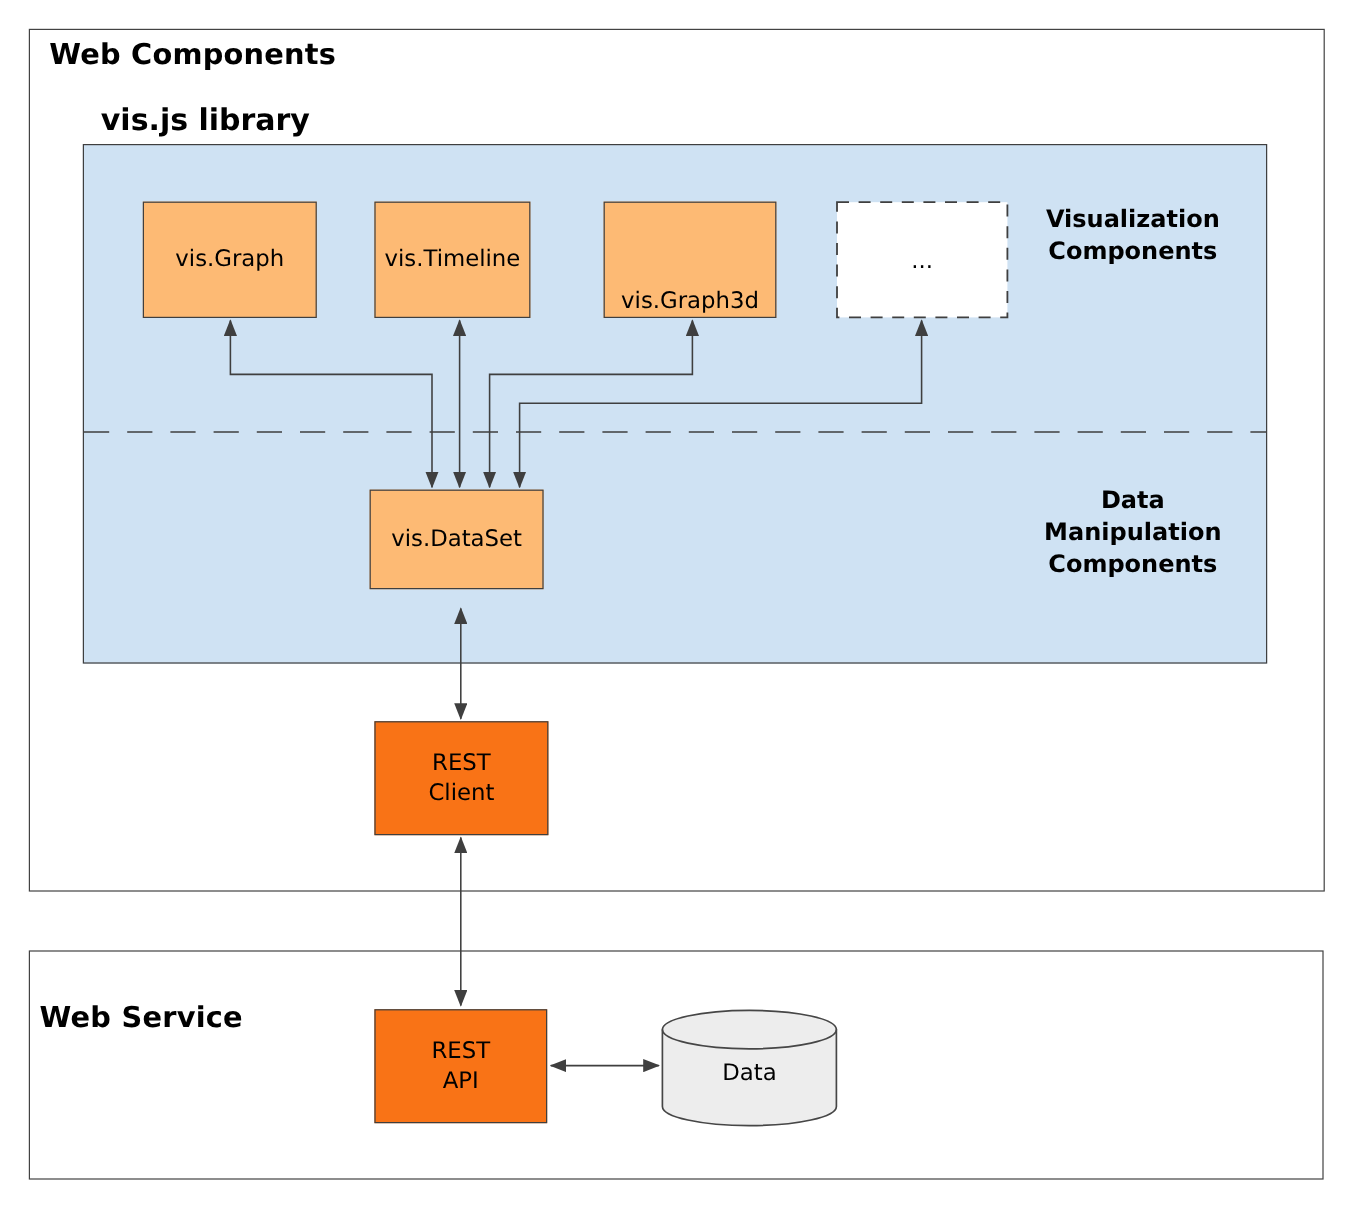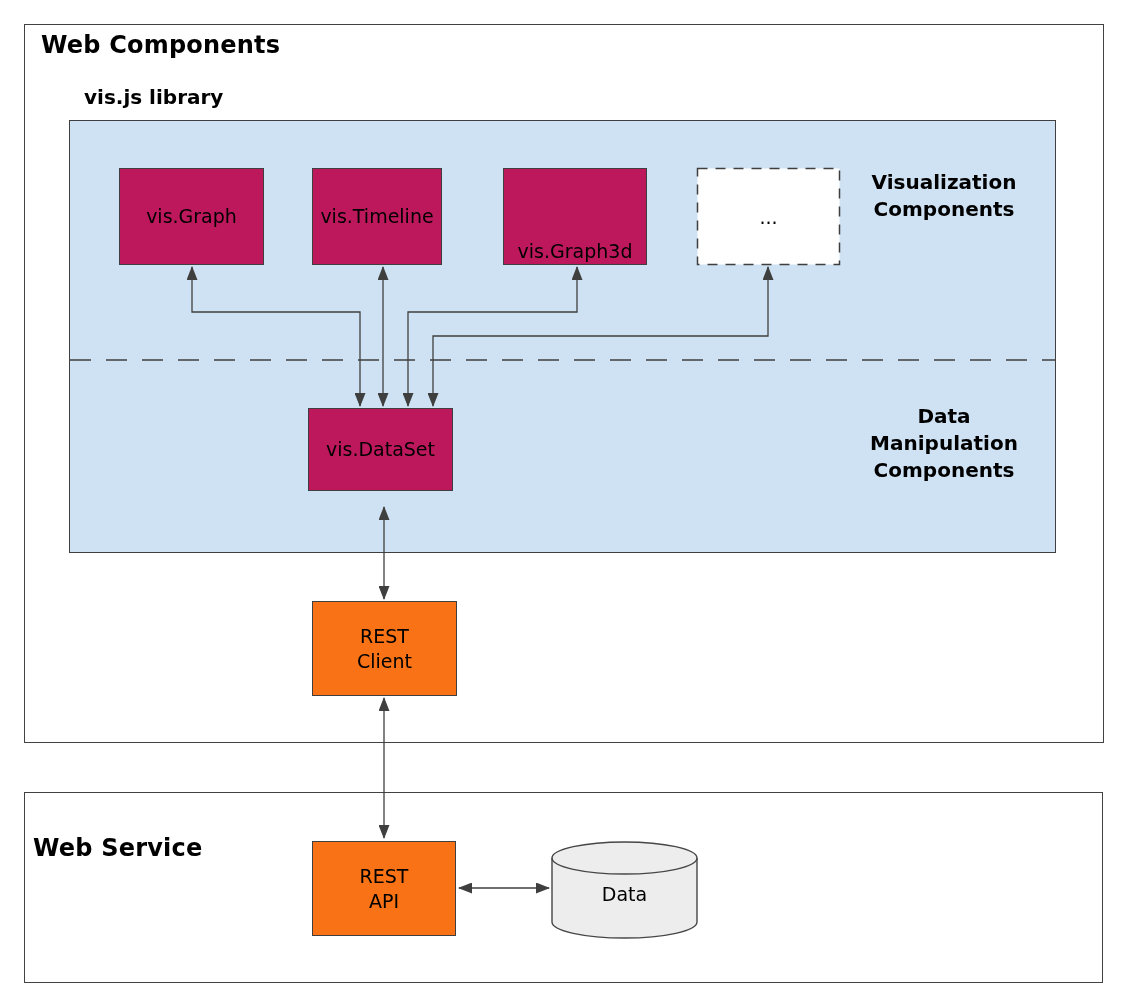--- a/index.html
+++ b/index.html
@@ -25,32 +25,32 @@
     background:#cfe2f3;border:1.3px solid #3f3f3f;box-sizing:border-box;z-index:1;
   }
   .frame-title{
     position:absolute;z-index:2;
     font-weight:bold;font-size:24px;letter-spacing:.2px;
   }
   #webapp-title{left:41px;top:31px;}
   #webservice-title{left:33px;top:834px;}
   #vis-library-heading{
     position:absolute;left:84px;top:85px;z-index:2;
-    font-weight:bold;font-size:20px;
+    font-weight:bold;font-size:25px;
   }
   .node{
     position:absolute;z-index:2;
     box-sizing:border-box;
     border:1.4px solid #3f3f3f;
     display:flex;align-items:center;justify-content:center;
     text-align:center;
     font-size:19px;line-height:25px;
     white-space:pre-line;
   }
-  .node.white{background:#be185d;}
+  .node.white{background:#fdba74;}
   .node.gray{background:#f97316;}
   #node-vis-graph   {left:119px;top:168px;width:145px;height:97px;}
   #node-vis-timeline{left:312px;top:168px;width:130px;height:97px;}
   #node-vis-graph3d {left:503px;top:168px;width:144px;height:97px;align-items:flex-end;}
   #node-dataset     {left:308px;top:408px;width:145px;height:83px;}
   #node-rest-client {left:312px;top:601px;width:145px;height:95px;}
   #node-rest-api    {left:312px;top:841px;width:144px;height:95px;}
   .overlay-label{
     position:absolute;z-index:10;
     display:flex;align-items:center;justify-content:center;

